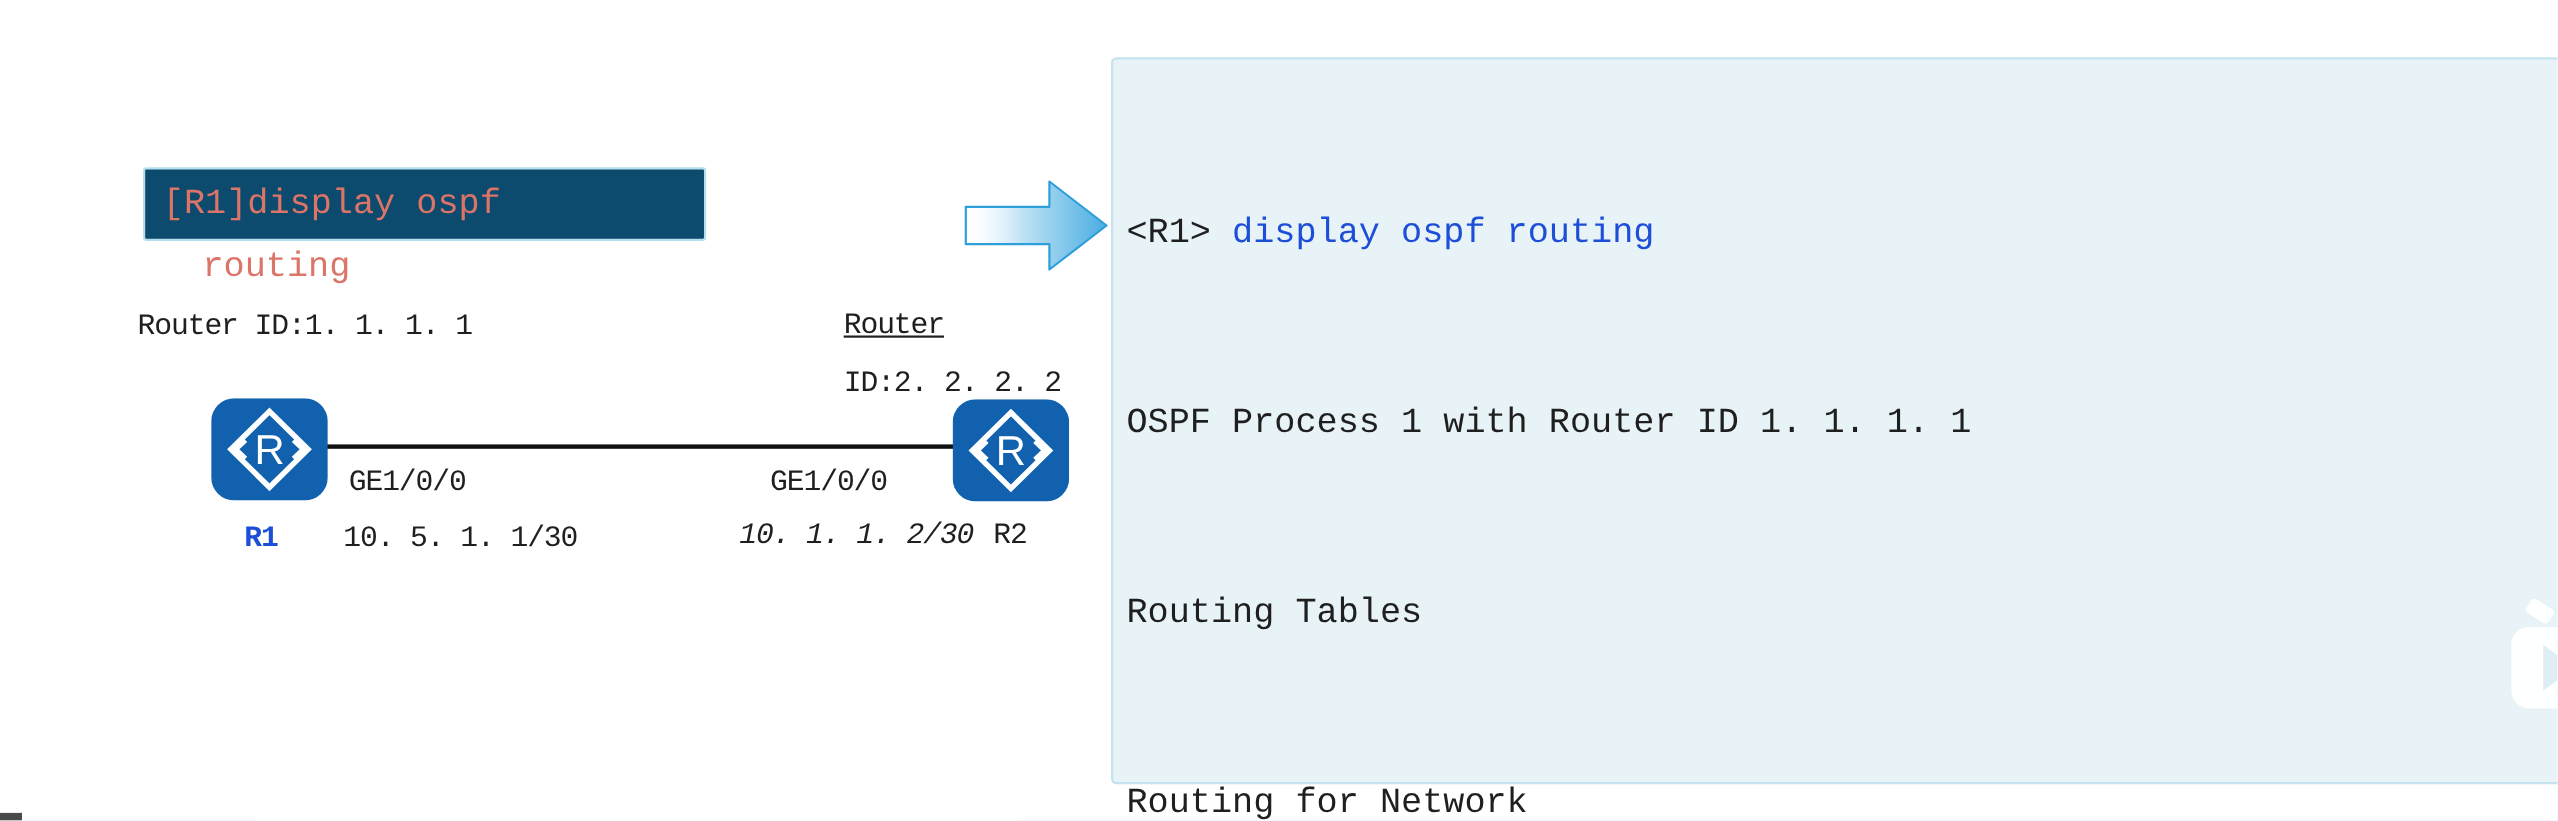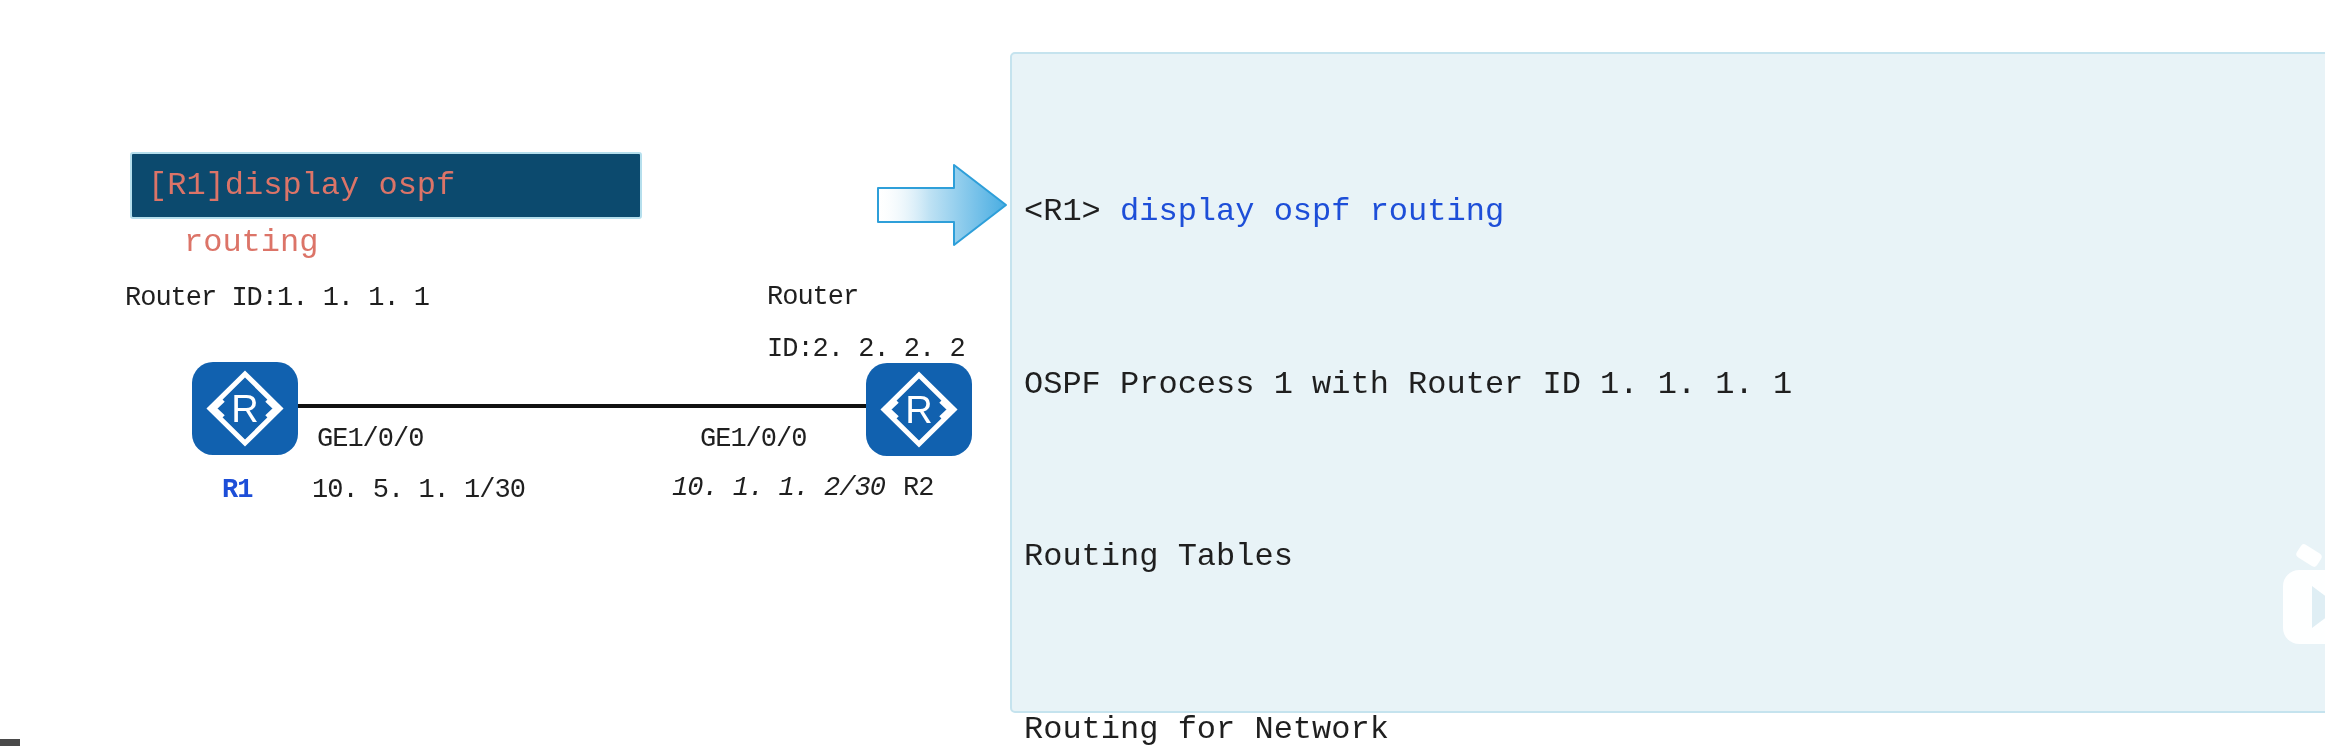--- a/index.html
+++ b/index.html
@@ -58,21 +58,21 @@
   <polygon points="53,12 88,46.5 53,81 18,46.5" fill="none" stroke="#ffffff" stroke-width="5"></polygon>
   <polyline points="31,38 22,46.5 31,55" fill="none" stroke="#ffffff" stroke-width="5"></polyline>
   <polyline points="75,38 84,46.5 75,55" fill="none" stroke="#ffffff" stroke-width="5"></polyline>
   <text x="53" y="60" text-anchor="middle" font-family="Liberation Sans, sans-serif" font-size="38" fill="#ffffff">R</text>
 </svg>
 
 <div class="abs diagram-label" style="left:317px;top:424px;">GE1/0/0</div>
 <div class="abs diagram-label salmon" style="left:222px;top:475px;font-weight:bold;">R1</div>
 <div class="abs diagram-label" style="left:312px;top:475px;">10. 5. 1. 1/30</div>
 
-<div class="abs diagram-label" style="left:767px;top:282px;z-index:3;">Router</div>
+<div class="abs diagram-label" style="left:767px;top:282px;z-index:3;text-decoration:underline;">Router</div>
 <div class="abs diagram-label" style="left:767px;top:334px;z-index:3;">ID:2. 2. 2. 2</div>
 
 <svg class="abs router-icon" style="left:866px;top:363px;z-index:2;" viewBox="0 0 106 93">
   <rect x="0" y="0" width="106" height="93" rx="21" fill="#1161af"></rect>
   <polygon points="53,12 88,46.5 53,81 18,46.5" fill="none" stroke="#ffffff" stroke-width="5"></polygon>
   <polyline points="31,38 22,46.5 31,55" fill="none" stroke="#ffffff" stroke-width="5"></polyline>
   <polyline points="75,38 84,46.5 75,55" fill="none" stroke="#ffffff" stroke-width="5"></polyline>
   <text x="53" y="60" text-anchor="middle" font-family="Liberation Sans, sans-serif" font-size="38" fill="#ffffff">R</text>
 </svg>
 

